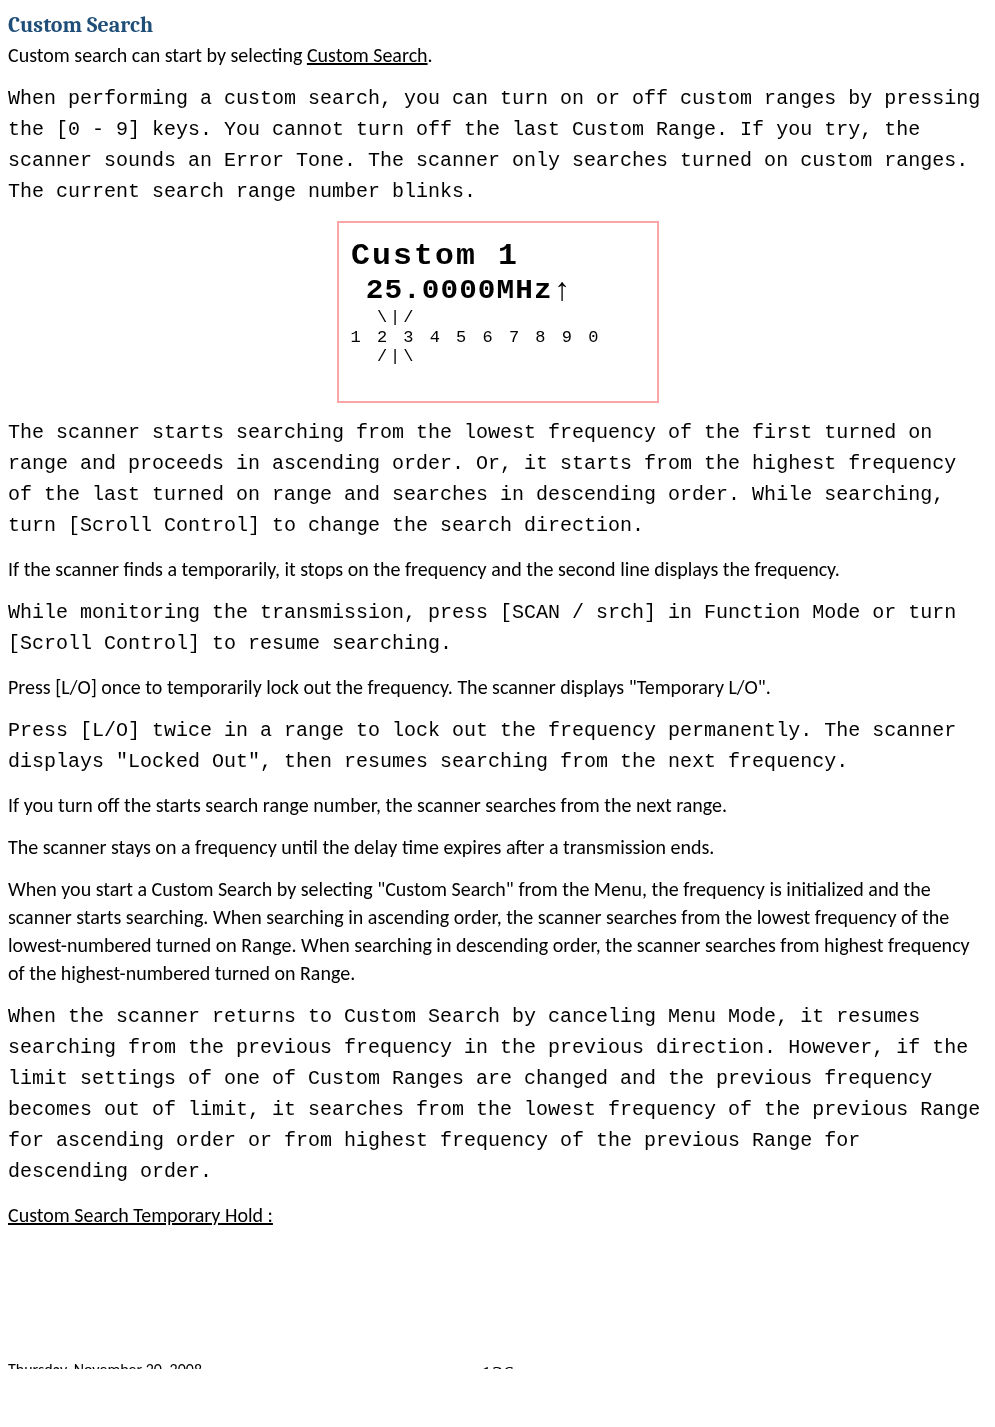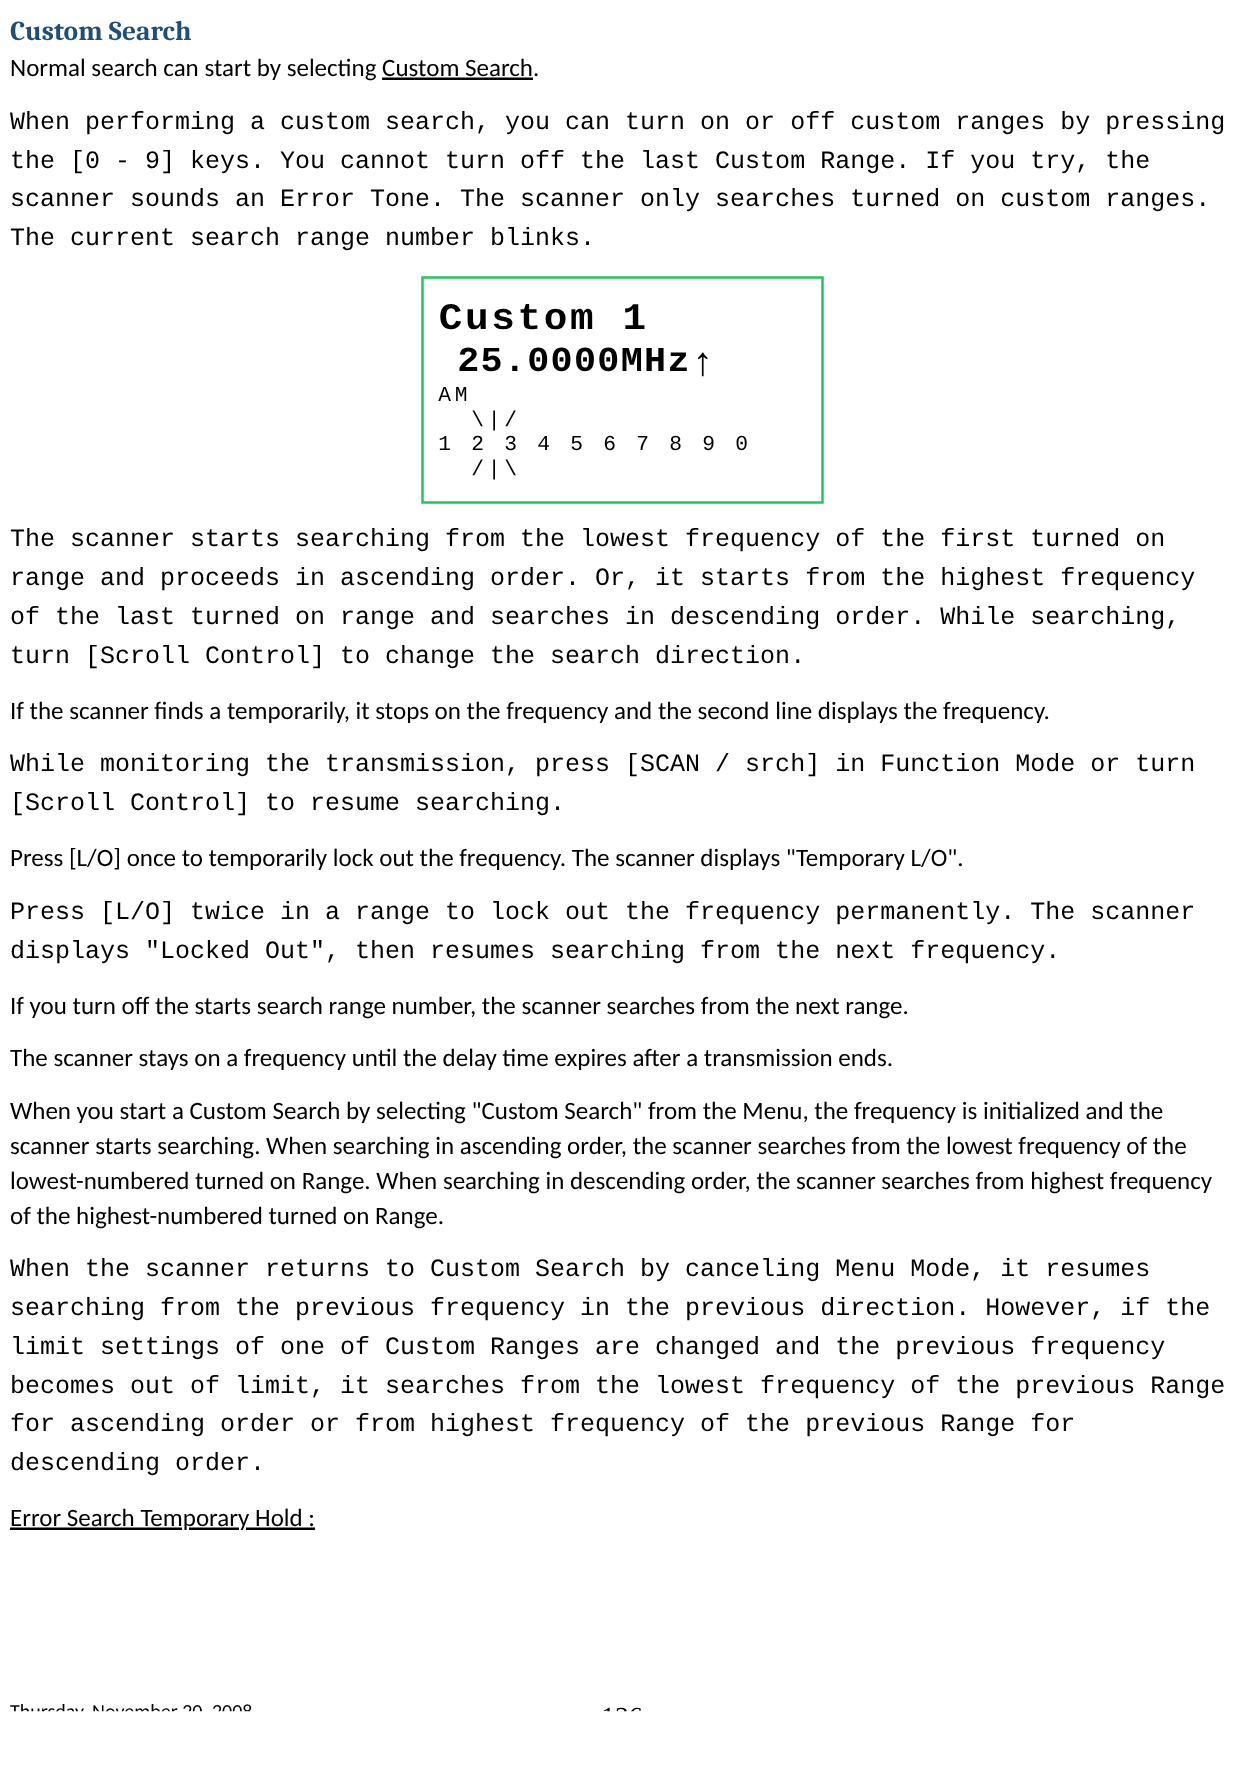--- a/index.html
+++ b/index.html
@@ -19,21 +19,21 @@
     font-size: 22px;
     margin-bottom: 0;
   }
   p {
     margin: 0 0 14px 0;
   }
   .u {
     text-decoration: underline;
   }
   .lcd {
-    border: 2px solid #22c55e;
+    border: 2px solid #fca5a5;
     width: 322px;
     margin: 4px auto 14px auto;
     padding: 10px 6px 0 12px;
     box-sizing: border-box;
     font-family: 'Courier New', monospace;
     line-height: 1.05;
     overflow: hidden;
     height: 182px;
   }
   .lcd-line1 {
@@ -91,47 +91,46 @@
     line-height: 1.55;
     font-family: Liberation Mono, monospace;
   }
 </style>
 </head>
 <body>
 
 <div class="heading">Custom Search</div>
 
 <p>
-  <span>Normal search can start by selecting </span><span class="u">Custom Search</span><span>.</span>
+  <span>Custom search can start by selecting </span><span class="u">Custom Search</span><span>.</span>
 </p>
 
 <p class="spaced">When performing a custom search, you can turn on or off custom ranges by pressing the [0 - 9] keys. You cannot turn off the last Custom Range. If you try, the scanner sounds an Error Tone. The scanner only searches turned on custom ranges. The current search range number blinks.</p>
 
 <div class="lcd">
   <div class="lcd-line1">Custom 1</div>
   <div class="lcd-line2-wrap">
     <span class="lcd-line2">25.0000MHz</span>
     <span class="arrow">↑</span>
   </div>
-  <div class="lcd-small">AM</div>
   <div class="lcd-small" style="white-space:pre">  \|/</div>
   <div class="lcd-small">1 2 3 4 5 6 7 8 9 0</div>
   <div class="lcd-small" style="white-space:pre">  /|\</div>
 </div>
 
 <p class="spaced">The scanner starts searching from the lowest frequency of the first turned on range and proceeds in ascending order. Or, it starts from the highest frequency of the last turned on range and searches in descending order. While searching, turn [Scroll Control] to change the search direction.</p>
 <p>If the scanner finds a temporarily, it stops on the frequency and the second line displays the frequency.</p>
 <p class="spaced">While monitoring the transmission, press [SCAN / srch] in Function Mode or turn [Scroll Control] to resume searching.</p>
 <p>Press [L/O] once to temporarily lock out the frequency. The scanner displays "Temporary L/O".</p>
 <p class="spaced">Press [L/O] twice in a range to lock out the frequency permanently. The scanner displays "Locked Out", then resumes searching from the next frequency.</p>
 <p>If you turn off the starts search range number, the scanner searches from the next range.</p>
 <p>The scanner stays on a frequency until the delay time expires after a transmission ends.</p>
 <p>When you start a Custom Search by selecting "Custom Search" from the Menu, the frequency is initialized and the scanner starts searching. When searching in ascending order, the scanner searches from the lowest frequency of the lowest-numbered turned on Range. When searching in descending order, the scanner searches from highest frequency of the highest-numbered turned on Range.</p>
 <p class="spaced">When the scanner returns to Custom Search by canceling Menu Mode, it resumes searching from the previous frequency in the previous direction. However, if the limit settings of one of Custom Ranges are changed and the previous frequency becomes out of limit, it searches from the lowest frequency of the previous Range for ascending order or from highest frequency of the previous Range for descending order.</p>
 
 <div>
-  <span class="u">Error Search Temporary Hold :</span><br>
+  <span class="u">Custom Search Temporary Hold :</span><br>
 </div>
 
 <div class="footer">
   <span class="footer-date">Thursday, November 20, 2008</span>
   <span class="footer-page">136</span>
 </div>
 
 </body></html>

